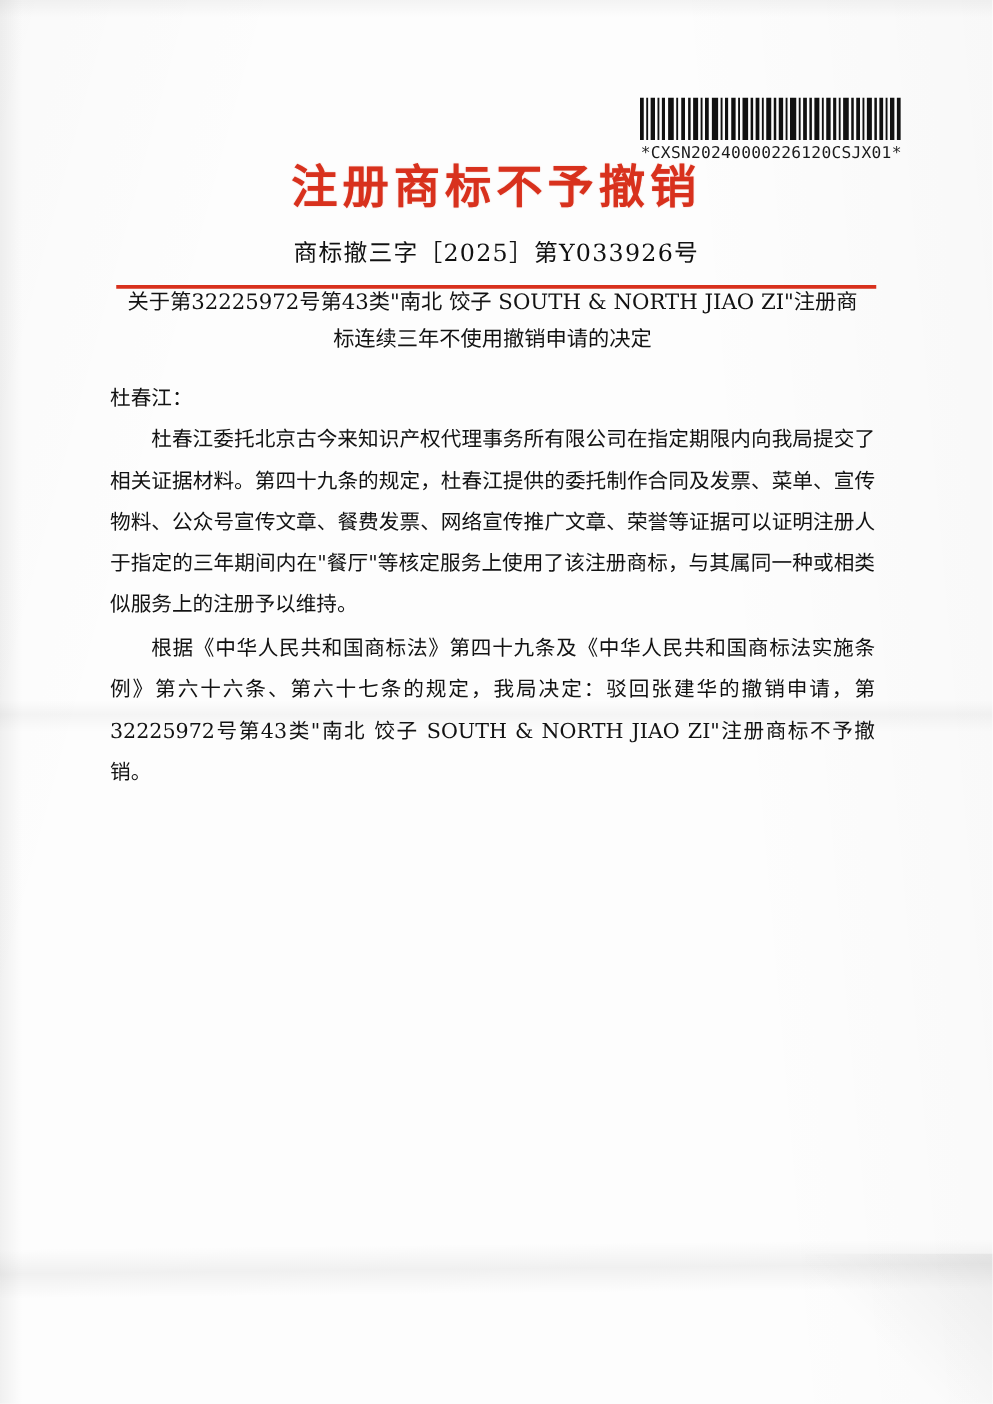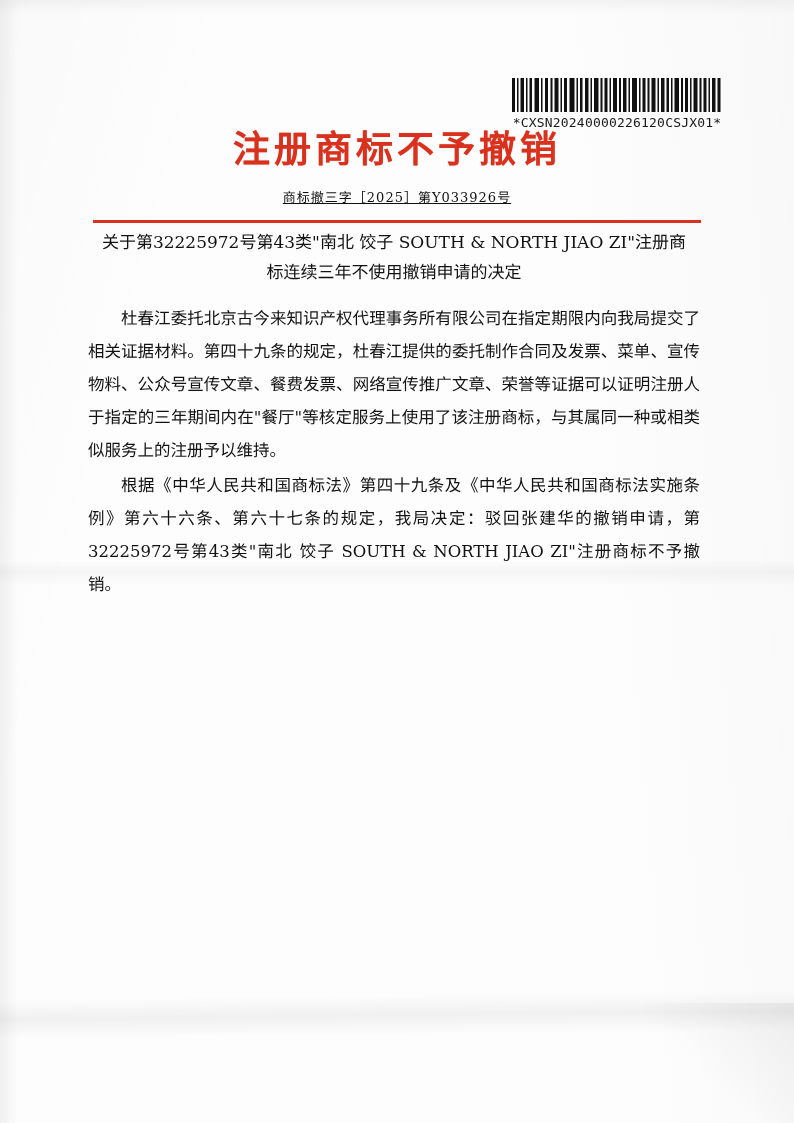--- a/index.html
+++ b/index.html
@@ -91,24 +91,23 @@
     color: #d8311d;
     font-family: "DejaVu Serif", "Liberation Serif", serif;
     font-weight: 700;
     font-size: 37px;
     letter-spacing: 4px;
     line-height: 1.15;
     text-shadow: 0 0 1px rgba(216,49,29,0.45);
   }
   .doc-number {
     margin-top: 16px;
-    font-size: 13px;
+    font-size: 19px;
     letter-spacing: 1px;
     color: #111;
-    text-decoration: underline;
   }
   .red-rule {
     margin: 14px auto 0 auto;
     width: 608px;
     height: 3px;
     background: #d8311d;
   }
 
   
   .content {
@@ -204,20 +203,21 @@
   <div class="masthead">
     <div class="org-title">注册商标不予撤销</div>
     <div class="doc-number">商标撤三字［2025］第Y033926号</div>
     <div class="red-rule"></div>
   </div>
 
   <div class="content">
 
     <div class="doc-title">关于第32225972号第43类"南北 饺子 SOUTH &amp; NORTH JIAO ZI"注册商标连续三年不使用撤销申请的决定</div>
 
+    <div class="addressee">杜春江：</div>
 
     <p class="para">杜春江委托北京古今来知识产权代理事务所有限公司在指定期限内向我局提交了相关证据材料。第四十九条的规定，杜春江提供的委托制作合同及发票、菜单、宣传物料、公众号宣传文章、餐费发票、网络宣传推广文章、荣誉等证据可以证明注册人于指定的三年期间内在"餐厅"等核定服务上使用了该注册商标，与其属同一种或相类似服务上的注册予以维持。</p>
     <p class="para">根据《中华人民共和国商标法》第四十九条及《中华人民共和国商标法实施条例》第六十六条、第六十七条的规定，我局决定：驳回张建华的撤销申请，第32225972号第43类"南北 饺子 SOUTH &amp; NORTH JIAO ZI"注册商标不予撤销。</p>
   </div>
 
   <div class="crease crease-1"></div>
   <div class="crease crease-2"></div>
   <div class="corner-fold"></div>
 </div>
 

